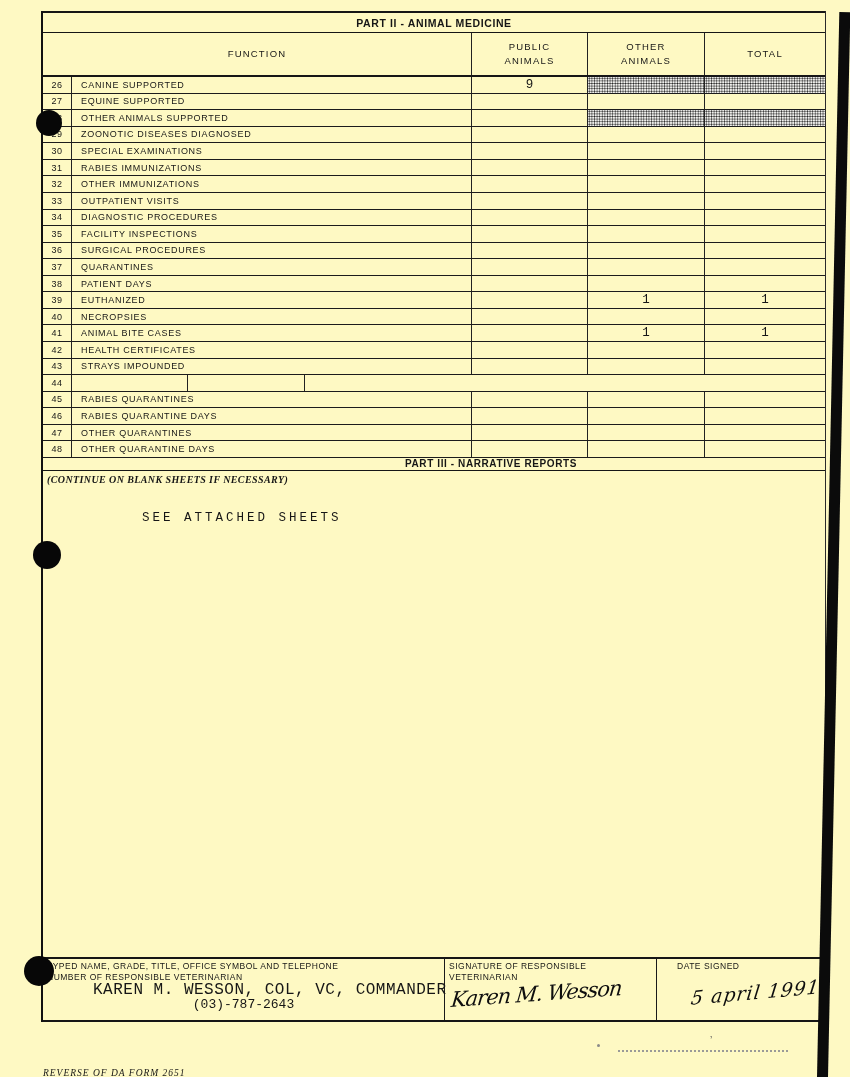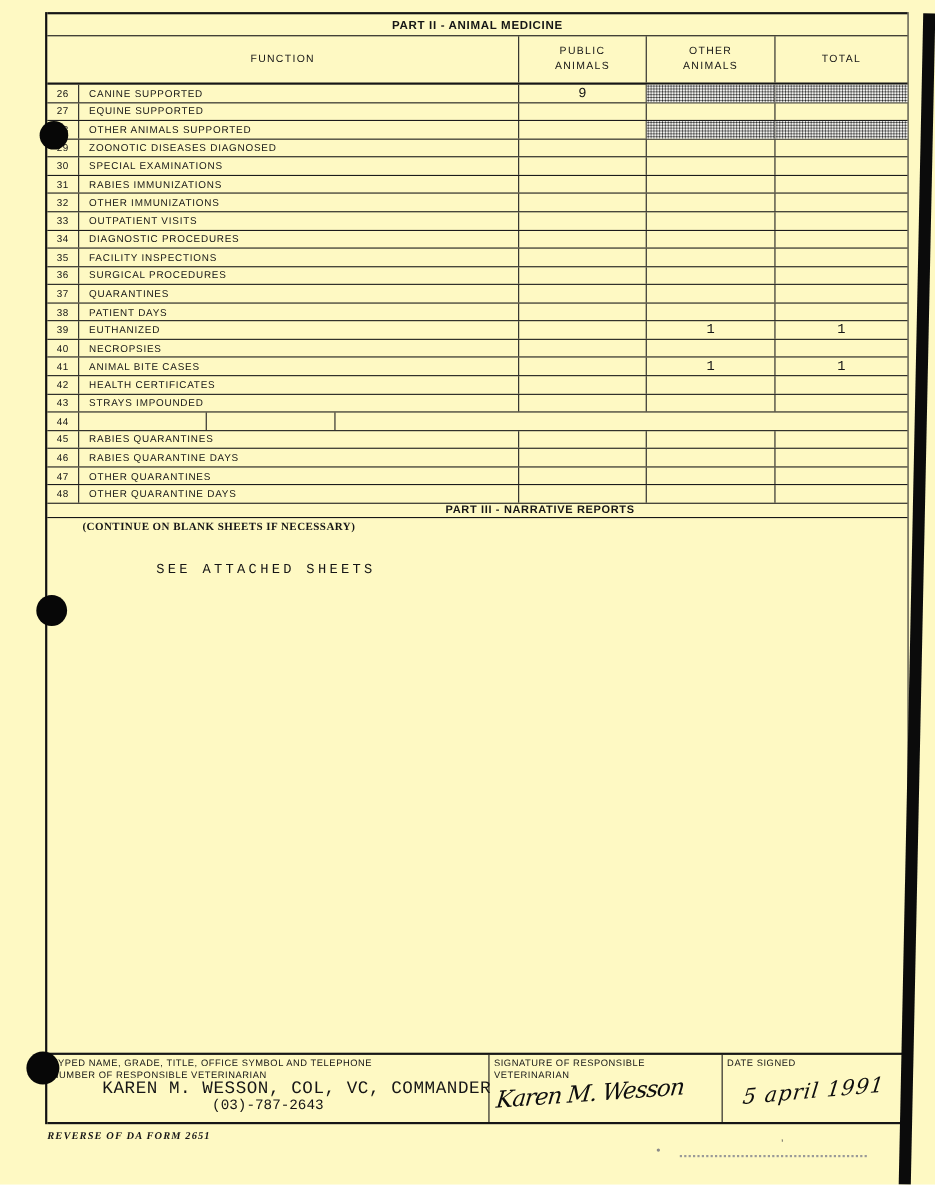--- a/index.html
+++ b/index.html
@@ -37,39 +37,39 @@
   .shaded{background-color:#f1f1ee;
     background-image:radial-gradient(circle,#1d1d1d 0.8px,transparent 0.95px);
     background-size:2.6px 2.6px;}
 
   
   .part3bar{height:13px;border-bottom:1.8px solid #161616;box-sizing:border-box;
             display:flex;align-items:center;justify-content:center;}
   .part3bar .part-title{position:relative;left:57px;font-size:10px;}
   .narrative{position:relative;height:486px;}
   .continue-note{position:absolute;left:4px;top:3px;font-family:"Liberation Serif",serif;
-                 font-weight:bold;font-size:10px;letter-spacing:.4px;margin-left:28px;}
+                 font-style:italic;font-weight:bold;font-size:10px;letter-spacing:.4px;}
   .see-attached{position:absolute;left:99px;top:40px;font-size:12.5px;letter-spacing:3px;}
 
   
   .sigblock{display:flex;height:65px;border-top:2px solid #161616;border-bottom:2px solid #161616;box-sizing:border-box;}
   .sigcell{border-right:1.5px solid #1a1a1a;box-sizing:border-box;position:relative;padding:2px 0 0 4px;}
-  .sigcell:last-child{border-right:none;}
+  .sigcell:last-child{border-right:none;margin-left:16px;}
   .sc-typed{width:402px;} .sc-sign{width:212px;} .sc-date{flex:1;}
   .sig-label{font-size:8.5px;letter-spacing:.5px;line-height:1.25;white-space:pre-line;}
   .typed-name{position:absolute;left:18px;top:22px;font-size:16px;letter-spacing:.5px;white-space:nowrap;margin-left:32px;}
   .typed-phone{position:absolute;left:0;top:38px;width:100%;text-align:center;font-size:13px;}
   .handwriting{font-family:"DejaVu Serif",serif;font-style:italic;color:#0e0e0e;}
   .sign-value{position:absolute;left:6px;top:23px;font-size:21px;letter-spacing:-1px;
               transform:rotate(-4deg) skewX(-10deg);white-space:nowrap;}
   .date-value{position:absolute;left:18px;top:22px;font-size:19px;letter-spacing:1px;
               transform:rotate(-5deg) skewX(-12deg);white-space:nowrap;}
 
-  .footer-note{position:absolute;left:43px;top:1028px;font-family:"Liberation Serif",serif;
-               font-style:italic;font-weight:bold;font-size:9.5px;letter-spacing:1px;}
+  .footer-note{position:absolute;left:43px;top:1068px;font-family:"Liberation Serif",serif;
+               font-style:italic;font-weight:normal;font-size:9.5px;letter-spacing:1px;}
 
   
   .punch-hole{position:absolute;border-radius:50%;background:#070707;z-index:6;}
   .hole1{left:36px;top:110px;width:26px;height:26px;}
   .hole2{left:33px;top:541px;width:28px;height:28px;}
   .hole3{left:24px;top:956px;width:30px;height:30px;}
   .scan-bar{position:absolute;left:817px;top:12px;width:11px;height:1065px;background:#0b0b0b;
             transform:rotate(1.2deg);transform-origin:50% 100%;z-index:5;}
   .artifact-dashes{position:absolute;left:618px;top:1050px;width:170px;height:0;
                    border-top:2px dotted #9a9a98;}

